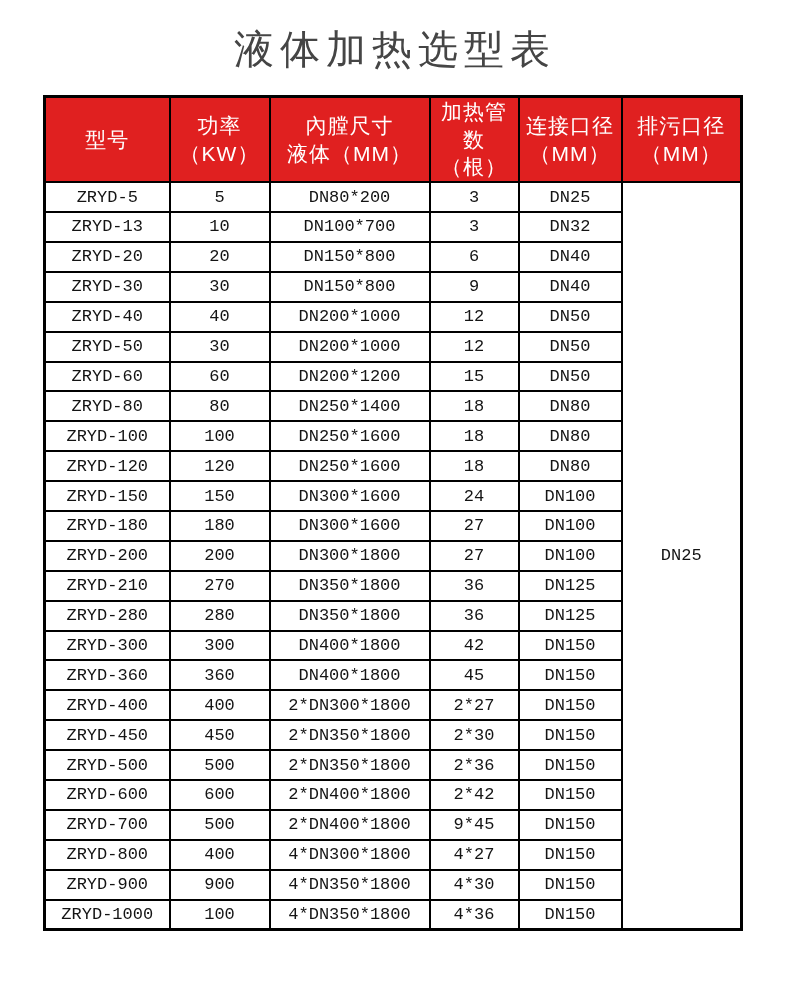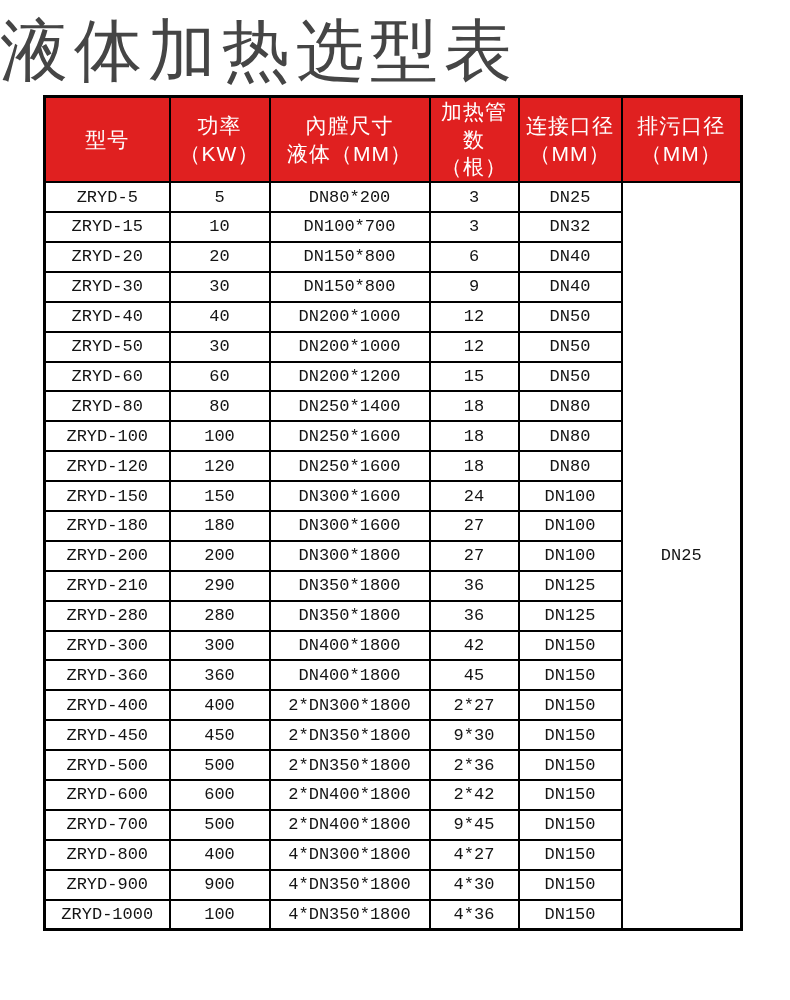--- a/index.html
+++ b/index.html
@@ -13,25 +13,26 @@
   .page {
     width: 790px;
     height: 1000px;
     background: #ffffff;
     overflow: hidden;
   }
   .title {
     margin: 8px 0 0 0;
     height: 84px;
     line-height: 84px;
-    font-size: 68px;
+    text-align: center;
+    font-size: 40px;
     font-weight: 500;
     letter-spacing: 6px;
     color: #454545;
-    font-family: Liberation Sans, sans-serif;
+    font-family: Liberation Serif, serif;
   }
   table.sel-table {
     border-collapse: collapse;
     table-layout: fixed;
     width: 697px;
     margin-left: 43px;
     margin-top: 3px;
     border: 3px solid #000000;
   }
   .sel-table th {
@@ -87,21 +88,21 @@
     <tbody>
         <tr>
           <td>ZRYD-5</td>
           <td>5</td>
           <td>DN80*200</td>
           <td>3</td>
           <td>DN25</td>
           <td rowspan="25">DN25</td>
         </tr>
         <tr>
-          <td>ZRYD-15</td>
+          <td>ZRYD-13</td>
           <td>10</td>
           <td>DN100*700</td>
           <td>3</td>
           <td>DN32</td>
         </tr>
         <tr>
           <td>ZRYD-20</td>
           <td>20</td>
           <td>DN150*800</td>
           <td>6</td>
@@ -172,21 +173,21 @@
         </tr>
         <tr>
           <td>ZRYD-200</td>
           <td>200</td>
           <td>DN300*1800</td>
           <td>27</td>
           <td>DN100</td>
         </tr>
         <tr>
           <td>ZRYD-210</td>
-          <td>290</td>
+          <td>270</td>
           <td>DN350*1800</td>
           <td>36</td>
           <td>DN125</td>
         </tr>
         <tr>
           <td>ZRYD-280</td>
           <td>280</td>
           <td>DN350*1800</td>
           <td>36</td>
           <td>DN125</td>
@@ -209,21 +210,21 @@
           <td>ZRYD-400</td>
           <td>400</td>
           <td>2*DN300*1800</td>
           <td>2*27</td>
           <td>DN150</td>
         </tr>
         <tr>
           <td>ZRYD-450</td>
           <td>450</td>
           <td>2*DN350*1800</td>
-          <td>9*30</td>
+          <td>2*30</td>
           <td>DN150</td>
         </tr>
         <tr>
           <td>ZRYD-500</td>
           <td>500</td>
           <td>2*DN350*1800</td>
           <td>2*36</td>
           <td>DN150</td>
         </tr>
         <tr>

